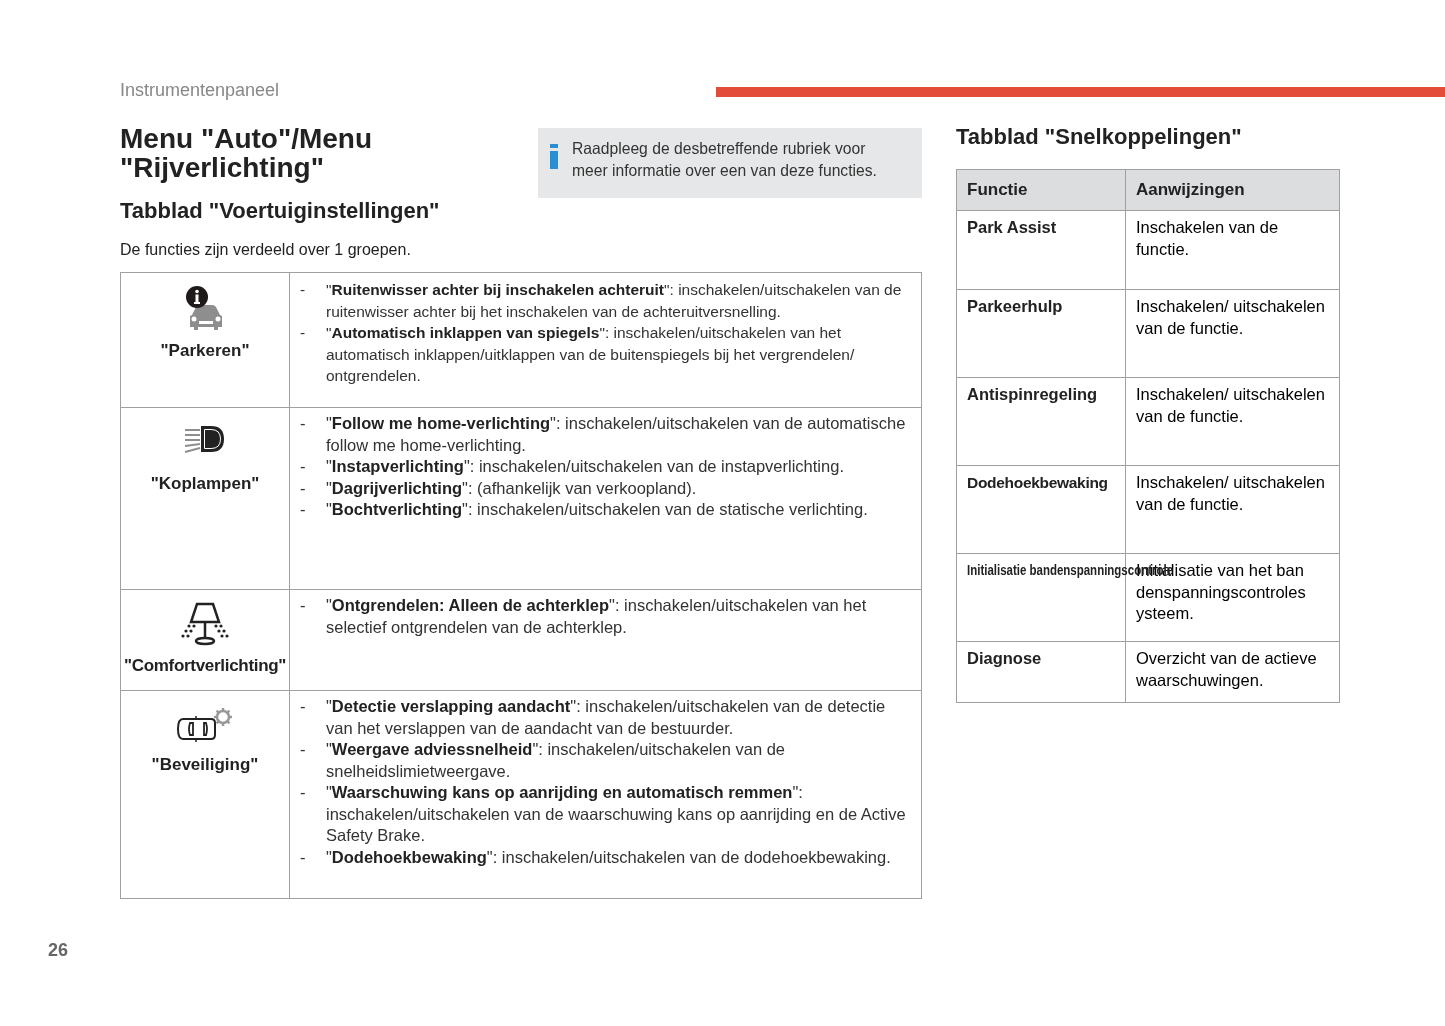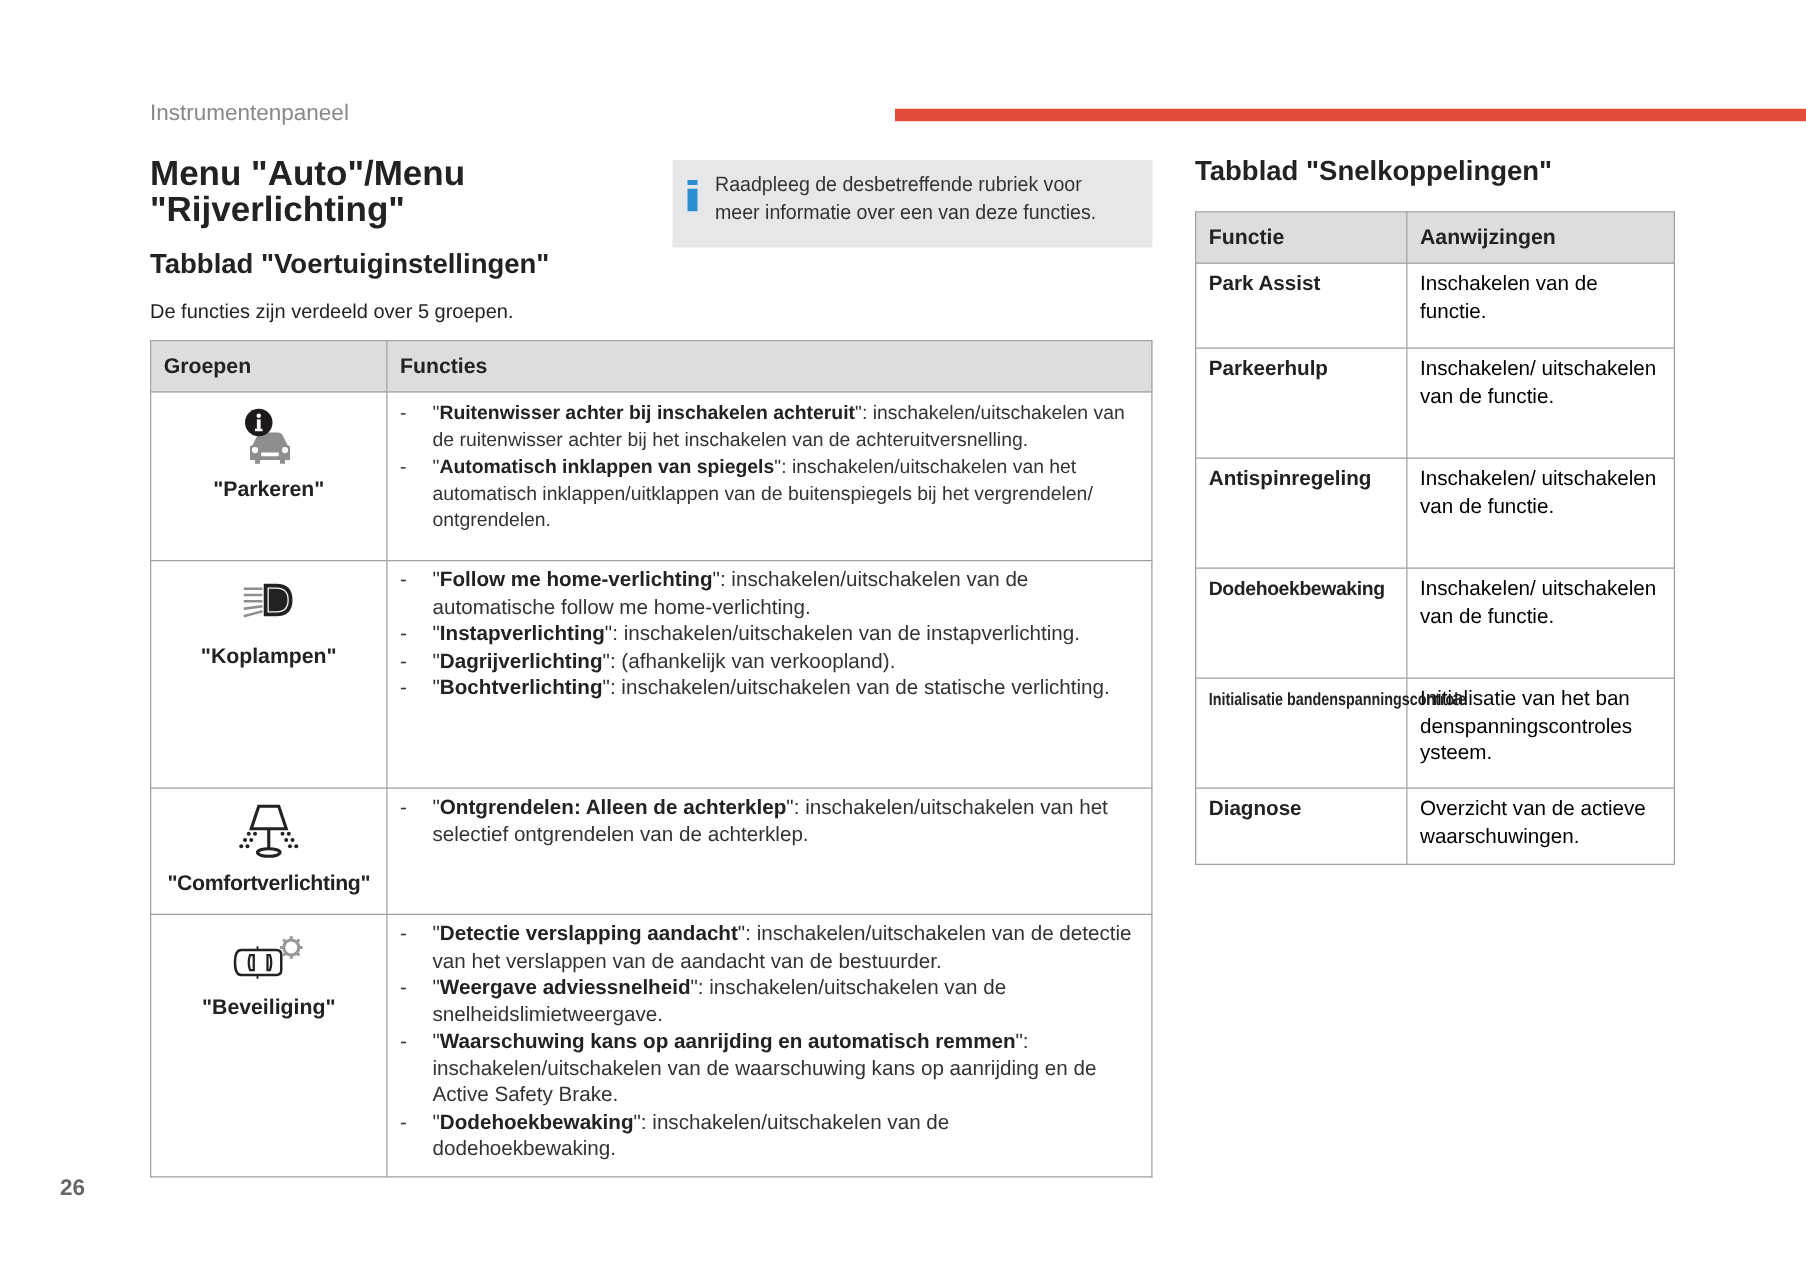--- a/index.html
+++ b/index.html
@@ -39,36 +39,32 @@
   .page-num { position:absolute; left:48px; top:940px; font-size:18px; font-weight:bold; color:#666; }
 </style>
 </head>
 <body>
 
 <div class="section-label">Instrumentenpaneel</div>
 <div class="red-bar"></div>
 
 <h1 class="title">Menu "Auto"/Menu "Rijverlichting"</h1>
 <h2 class="subtitle">Tabblad "Voertuiginstellingen"</h2>
-<div class="intro">De functies zijn verdeeld over 5 groepen.</div>
+<div class="intro">De functies zijn verdeeld over 1 groepen.</div>
 
 <div class="note">
   <div class="note-icon">
       <div class="dot"></div>
       <div class="bar"></div>
     </div>
   <div class="note-text">Raadpleeg de desbetreffende rubriek voor meer informatie over een van deze functies.</div>
 </div>
 
 <table class="main-table">
   <tbody>
-      <tr>
-    <th class="grp" style="text-align:left">Groepen</th>
-    <th>Functies</th>
-  </tr>
 
   <tr style="height:135px">
     <td class="grp">
       <div class="grp-inner" style="padding-top:12px">
         <svg class="icon" width="50" height="50" viewBox="0 0 50 50">
           <path d="M12 30 L16 22 Q17 20 20 20 L32 20 Q35 20 36 22 L40 30 L42 31 L42 42 L38 42 L38 45 L34 45 L34 42 L18 42 L18 45 L14 45 L14 42 L10 42 L10 31 Z" fill="#8e8e8e"></path>
           <rect x="19" y="36" width="14" height="3" fill="#fff"></rect>
           <circle cx="14" cy="34" r="2.5" fill="#fff"></circle>
           <circle cx="38" cy="34" r="2.5" fill="#fff"></circle>
           <circle cx="17" cy="12" r="11" fill="#1f1a1a"></circle>
@@ -185,21 +181,21 @@
   </table>
 
 <h2 class="right-title">Tabblad "Snelkoppelingen"</h2>
 
 <table class="sc-table">
   <tbody>
       <tr>
     <th class="fname">Functie</th>
     <th>Aanwijzingen</th>
   </tr>
-  <tr style="height:68px">
+  <tr style="height:79px">
     <td class="fname">Park Assist</td>
     <td class="fdesc">Inschakelen van de functie.</td>
   </tr>
   <tr style="height:88px">
     <td class="fname">Parkeerhulp</td>
     <td class="fdesc">Inschakelen/ uitschakelen van de functie.</td>
   </tr>
   <tr style="height:88px">
     <td class="fname">Antispinregeling</td>
     <td class="fdesc">Inschakelen/ uitschakelen van de functie.</td>

